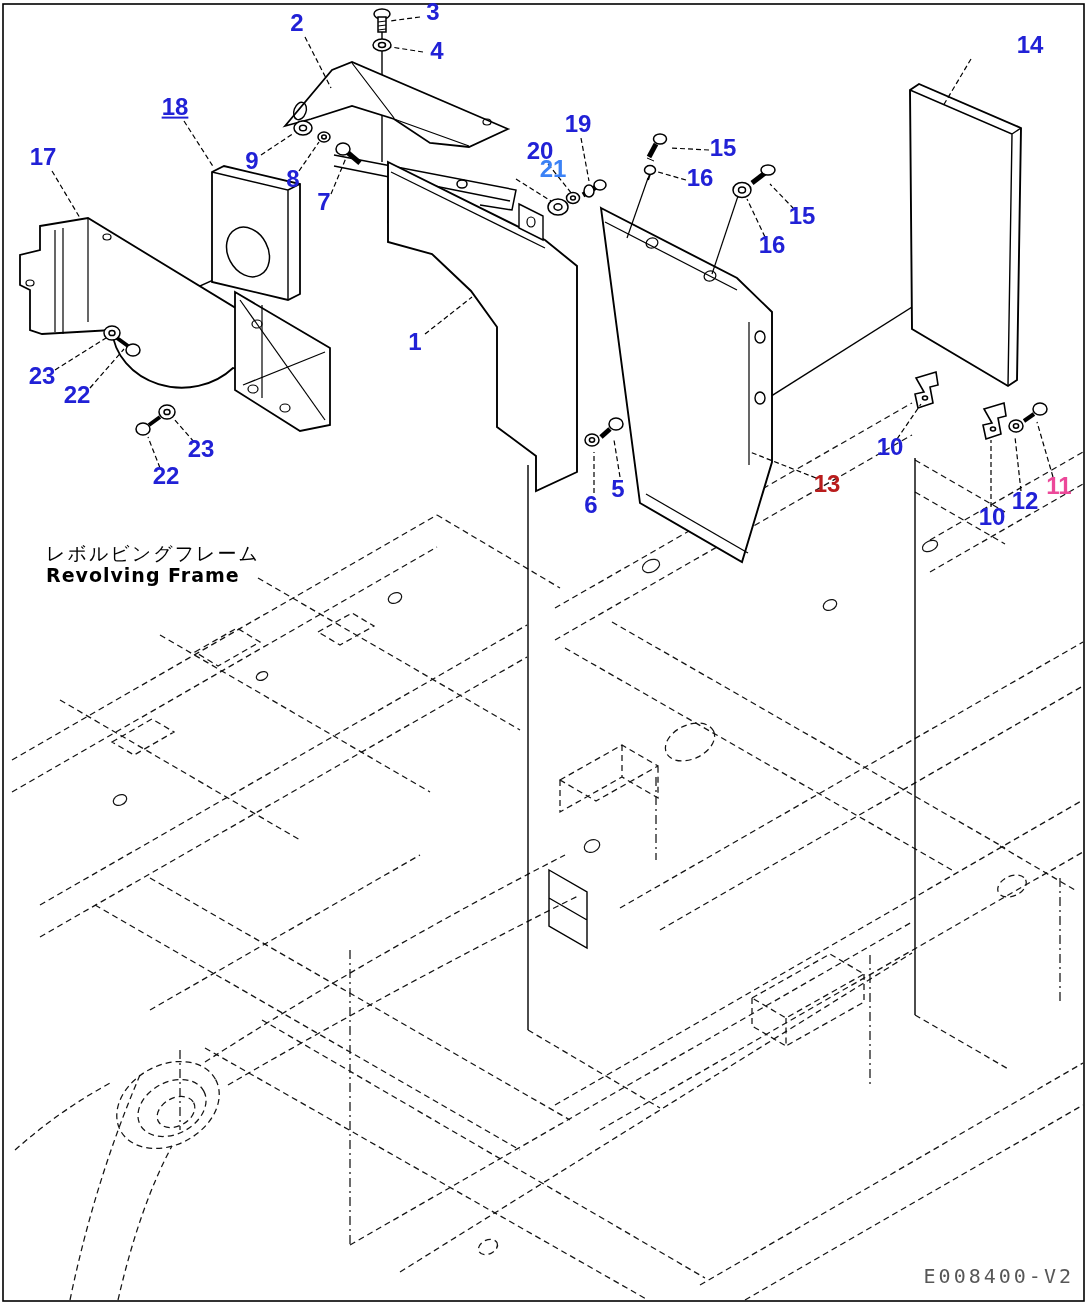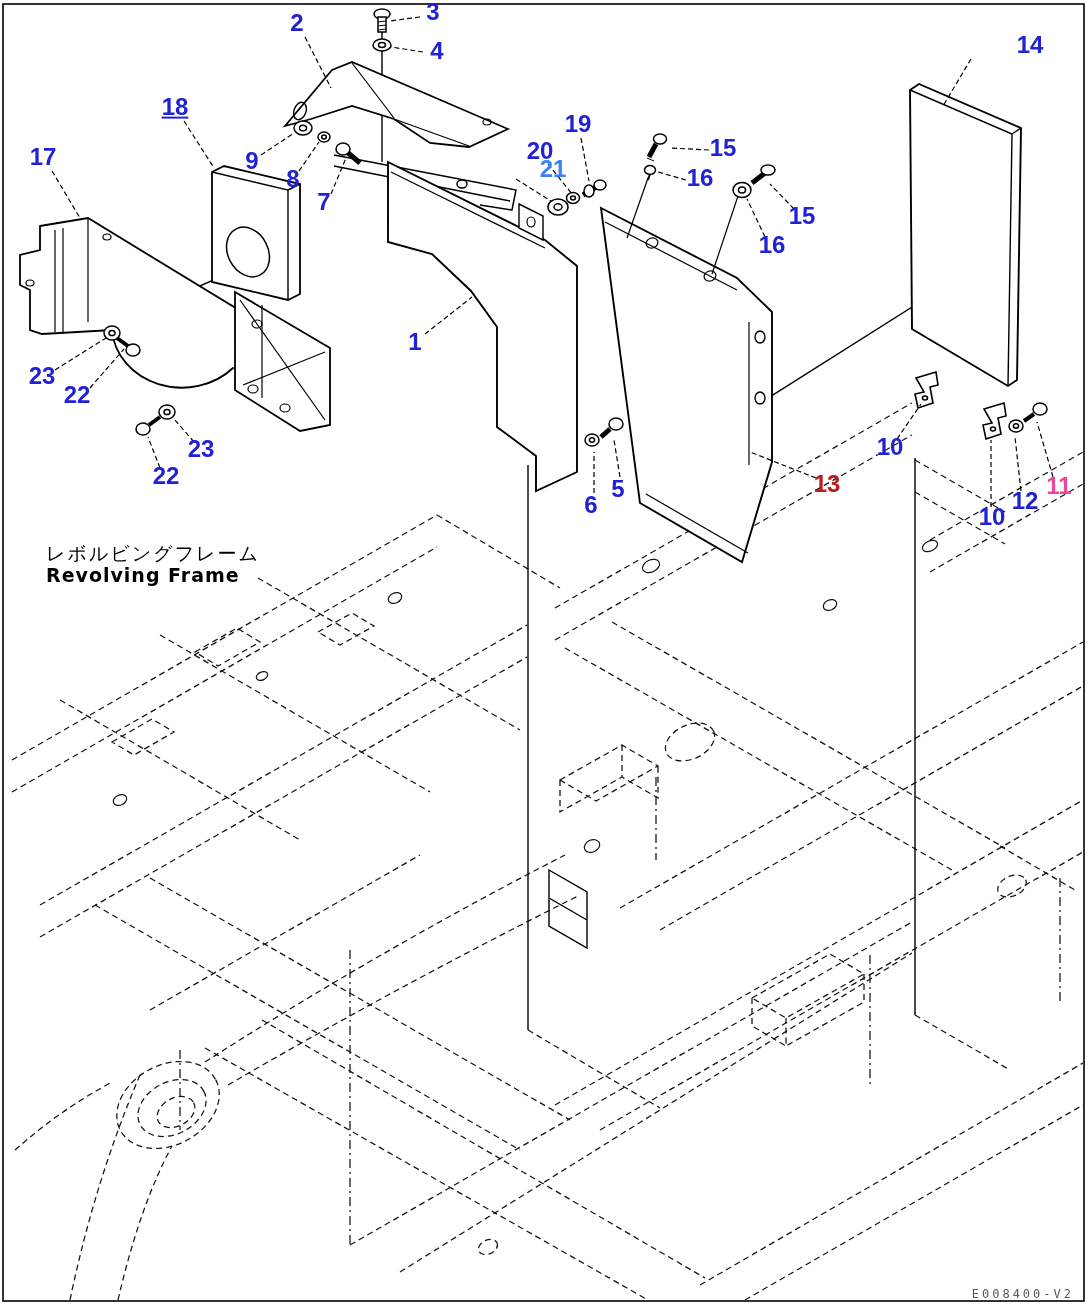--- a/index.html
+++ b/index.html
@@ -21,23 +21,23 @@
     white-space:nowrap;
     user-select:none;
   }
   #title-block{
     position:absolute;left:22px;top:543px;
     color:#000;line-height:1.15;margin-left:24px;
   }
   #title-jp{font-size:19px;letter-spacing:2px;}
   #title-en{font-size:19px;letter-spacing:1px;font-weight:bold;}
   #drawing-number{
-    position:absolute;right:16px;bottom:6px;
+    position:absolute;right:16px;bottom:19px;
     font-family:"DejaVu Sans Mono","Liberation Mono",monospace;
-    font-size:12px;letter-spacing:3px;color:#3a3a3a;opacity:.85;
+    font-size:20px;letter-spacing:3px;color:#3a3a3a;opacity:.85;
   }
 </style>
 </head>
 <body>
 
 <div id="page">
 
   <svg id="art" width="1090" height="1307" viewBox="0 0 1090 1307">
 
     <rect x="3" y="4" width="1081" height="1297" fill="none" stroke="#000" stroke-width="1.6"></rect>

